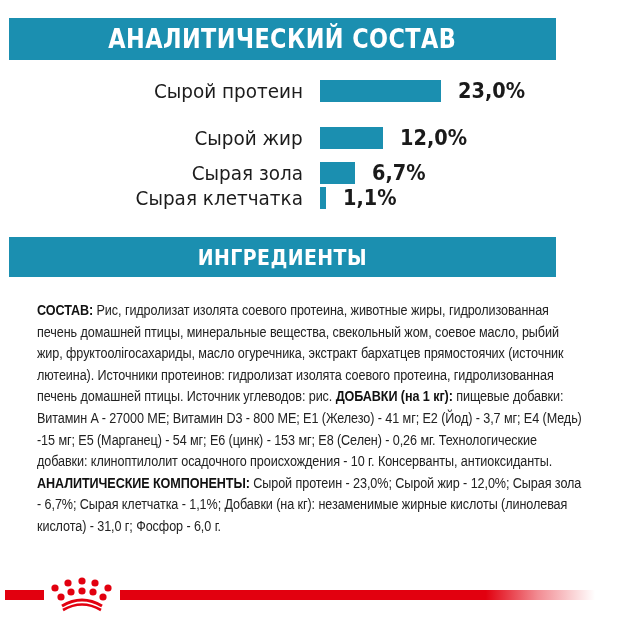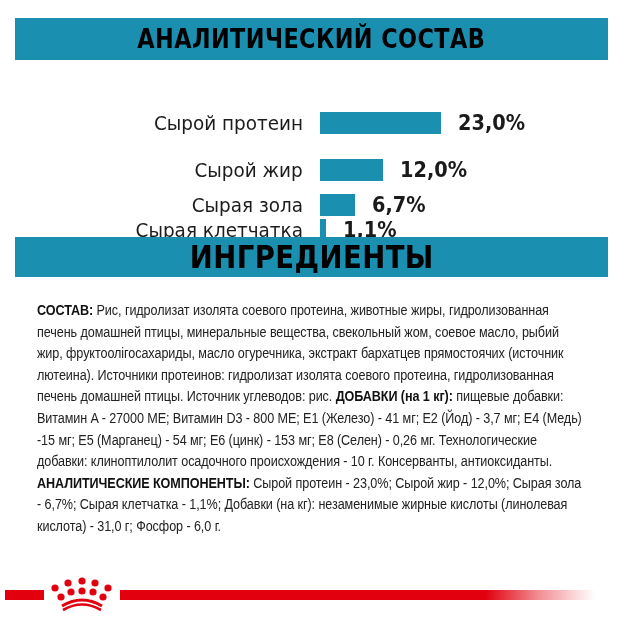--- a/index.html
+++ b/index.html
@@ -1,29 +1,29 @@
 <!DOCTYPE html>
 <html><head>
 <meta charset="utf-8">
 <style>
   html, body { margin: 0; padding: 0; }
   body {
     width: 640px; height: 630px; background: #ffffff; position: relative; overflow: hidden;
     font-family: "Liberation Sans", sans-serif; color: #1a1a1a;
   }
   .banner {
-    position: absolute; left: 15px; width: 593px; background: #1b8fb0;
-    color: #000000; display: flex; align-items: center; justify-content: center;
+    position: absolute; left: 9px; width: 547px; background: #1b8fb0;
+    color: #ffffff; display: flex; align-items: center; justify-content: center;
     font-family: "DejaVu Sans", sans-serif; font-weight: bold; letter-spacing: 0.5px;
   }
   .banner span { display: inline-block; transform: scaleX(0.86); transform-origin: center; }
   #banner-1 { top: 18px; height: 42px; font-size: 26px; }
-  #banner-2 { top: 237px; height: 40px; font-size: 32px; text-align: center; }
+  #banner-2 { top: 237px; height: 40px; font-size: 22px; text-align: center; }
 
-  .bar-row { position: absolute; left: 0; width: 640px; height: 22px; margin-top: 32px; }
+  .bar-row { position: absolute; left: 0; width: 640px; height: 22px; }
   .bar-label {
     position: absolute; right: 337px; top: -3px; font-family: "DejaVu Sans", sans-serif;
     font-size: 20px; font-weight: normal; color: #1c1c1c; white-space: nowrap;
     transform: scaleX(0.92); transform-origin: right center; line-height: 28px;
   }
   .bar {
     position: absolute; left: 320px; top: 0; height: 22px; background: #1b8fb0;
   }
   .bar-value {
     position: absolute; top: -3px; font-family: "DejaVu Sans", sans-serif; font-weight: bold;

